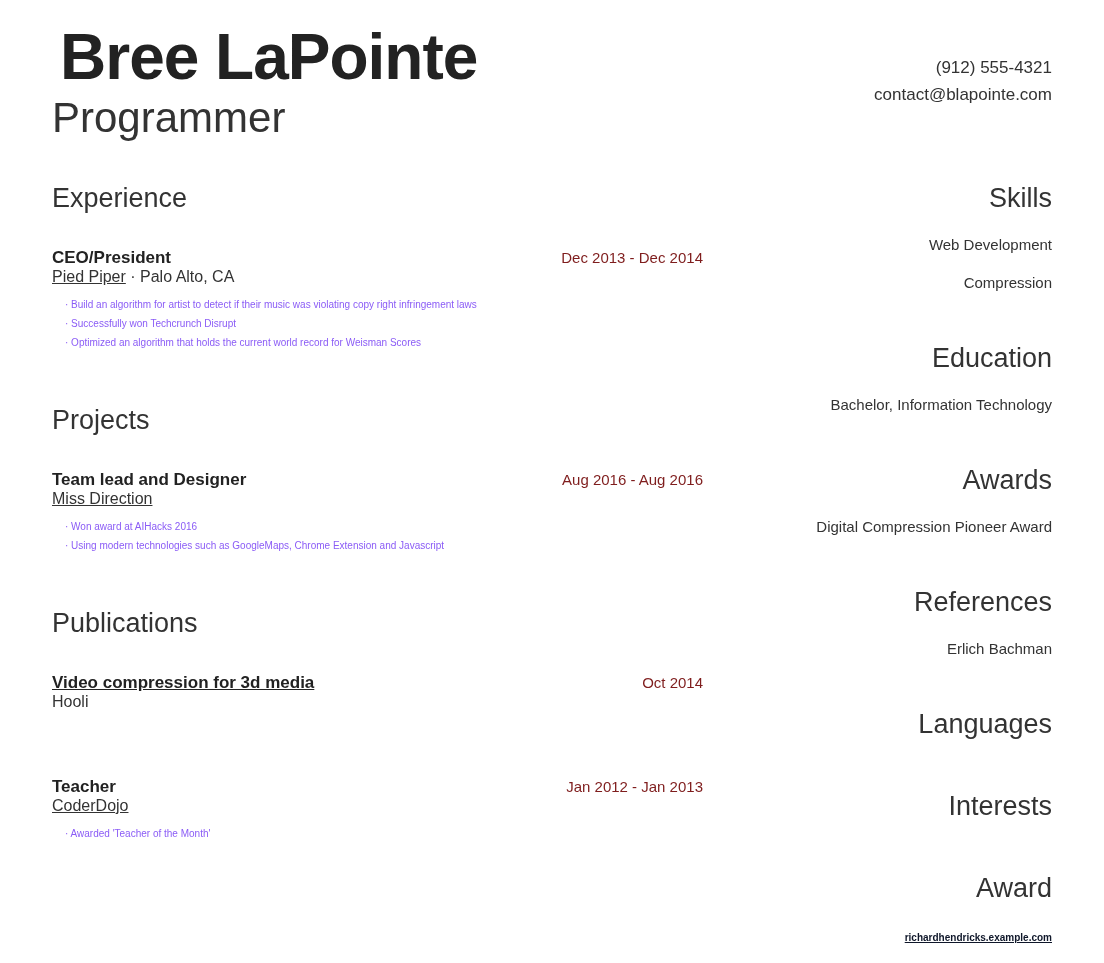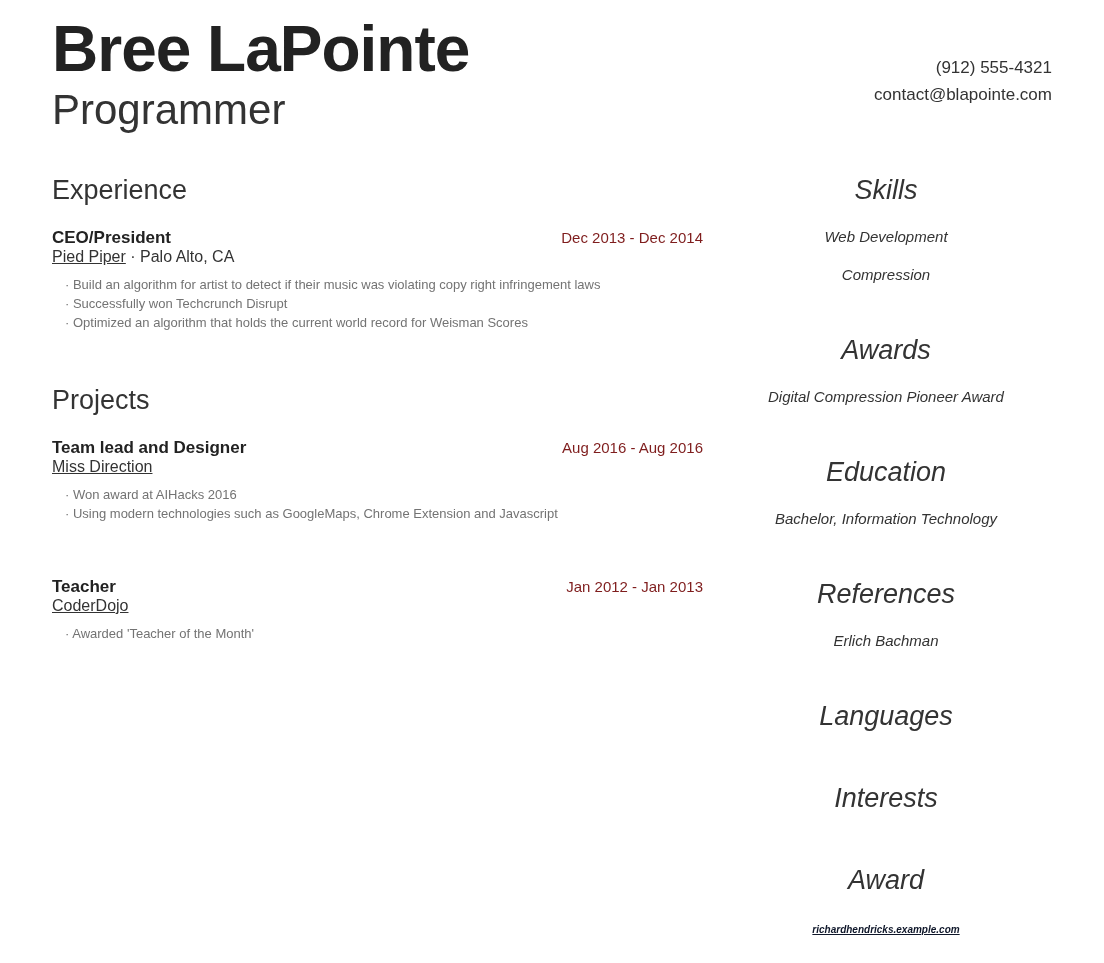--- a/index.html
+++ b/index.html
@@ -15,62 +15,62 @@
   .page { padding: 14px 52px 0 52px; }
 
   
   .header { display: flex; justify-content: space-between; align-items: flex-start; }
   .name {
     font-size: 64px;
     font-weight: 700;
     color: #222222;
     line-height: 70px;
     letter-spacing: -1px;
-    margin: 0;
+    margin: 8px;
   }
   .role {
     font-size: 42px;
     font-weight: 400;
     color: #333333;
     line-height: 36px;
     margin-top: 8px;
   }
   .contact {
     text-align: right;
     padding-top: 40px;
     font-size: 17px;
     line-height: 27px;
     color: #333333;
     white-space: nowrap;
   }
 
   
   .columns { display: flex; justify-content: space-between; margin-top: 48px; }
   .main { width: 651px; flex: 0 0 651px; }
-  .sidebar { width: 332px; flex: 0 0 332px; text-align: center; font-style: italic; }
+  .sidebar { width: 332px; flex: 0 0 332px; text-align: right; }
 
   h2.section-heading {
     font-size: 27px;
     font-weight: 400;
     color: #333333;
     line-height: 28px;
     margin: 0 0 24px 0;
   }
   .main section + section { margin-top: 54px; }
 
   
   .entry-head { display: flex; justify-content: space-between; align-items: baseline; }
-  .entry-title { font-size: 17px; font-weight: 700; color: #222222; line-height: 19px; }
+  .entry-title { font-size: 17px; font-weight: 700; color: #222222; line-height: 19px; margin-top: 12px; }
   .entry-title.linked { text-decoration: underline; }
   .entry-dates { font-size: 15px; color: #7f1d1d; white-space: nowrap; }
   .org-line { font-size: 16px; line-height: 18px; margin-top: 1px; color: #333333; }
   .org-link { text-decoration: underline; }
   .org-location::before { content: " \00b7\0020"; }
   ul.bullets { list-style: none; margin: 9px 0 0 0; padding: 0 0 0 13px; }
-  ul.bullets li { font-size: 13px; line-height: 19px; color: #737373; }
+  ul.bullets li { font-size: 10px; line-height: 19px; color: #8b5cf6; }
   ul.bullets li::before { content: "\00b7\0020"; }
 
   
   .sidebar section:first-child h2.section-heading { margin-top: 0; }
   .sidebar h2.section-heading { margin: 54px 0 25px 0; }
   .sidebar .side-item { font-size: 15px; line-height: 15px; color: #333333; margin-bottom: 23px; }
   .sidebar .side-link {
     font-size: 10px;
     font-weight: 700;
     text-decoration: underline;
@@ -123,20 +123,30 @@
             <span class="entry-dates">Aug 2016 - Aug 2016</span>
           </div>
           <div class="org-line"><span class="org-link">Miss Direction</span></div>
           <ul class="bullets">
             <li>Won award at AIHacks 2016</li>
             <li>Using modern technologies such as GoogleMaps, Chrome Extension and Javascript</li>
           </ul>
         </div>
       </section>
 
+      <section>
+        <h2 class="section-heading">Publications</h2>
+        <div class="entry">
+          <div class="entry-head">
+            <span class="entry-title linked">Video compression for 3d media</span>
+            <span class="entry-dates">Oct 2014</span>
+          </div>
+          <div class="org-line"><span>Hooli</span></div>
+        </div>
+      </section>
 
       <section>
         <div class="entry">
           <div class="entry-head">
             <span class="entry-title">Teacher</span>
             <span class="entry-dates">Jan 2012 - Jan 2013</span>
           </div>
           <div class="org-line"><span class="org-link">CoderDojo</span></div>
           <ul class="bullets">
             <li>Awarded 'Teacher of the Month'</li>
@@ -148,30 +158,30 @@
 
     <div class="sidebar">
 
       <section>
         <h2 class="section-heading">Skills</h2>
         <div class="side-item">Web Development</div>
         <div class="side-item">Compression</div>
       </section>
 
       <section>
+        <h2 class="section-heading">Education</h2>
+        <div class="side-item">Bachelor, Information Technology</div>
+      </section>
+
+      <section>
         <h2 class="section-heading">Awards</h2>
         <div class="side-item">Digital Compression Pioneer Award</div>
       </section>
 
       <section>
-        <h2 class="section-heading">Education</h2>
-        <div class="side-item">Bachelor, Information Technology</div>
-      </section>
-
-      <section>
         <h2 class="section-heading">References</h2>
         <div class="side-item">Erlich Bachman</div>
       </section>
 
       <section>
         <h2 class="section-heading">Languages</h2>
       </section>
 
       <section>
         <h2 class="section-heading">Interests</h2>

